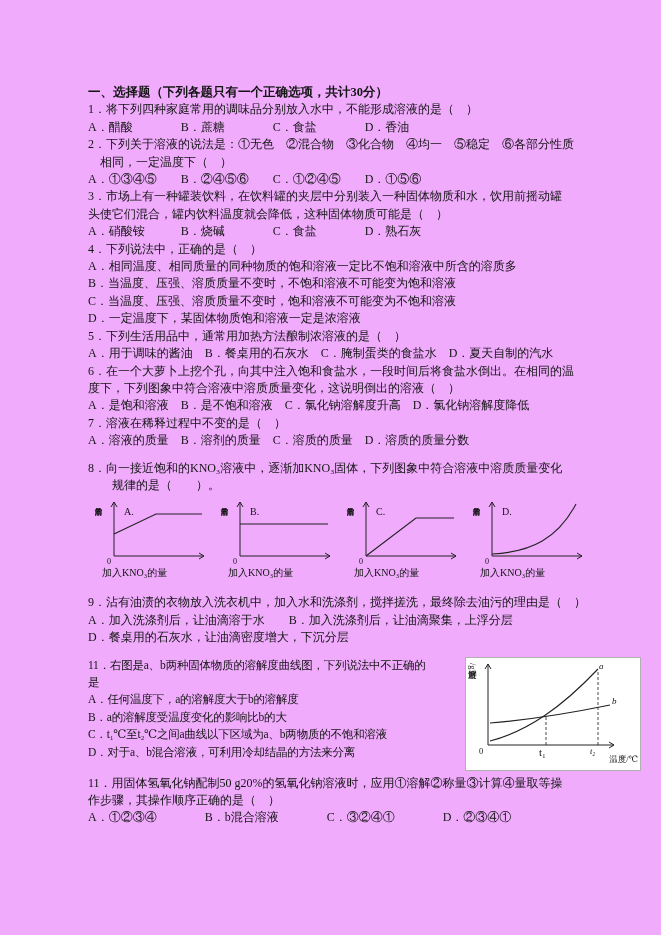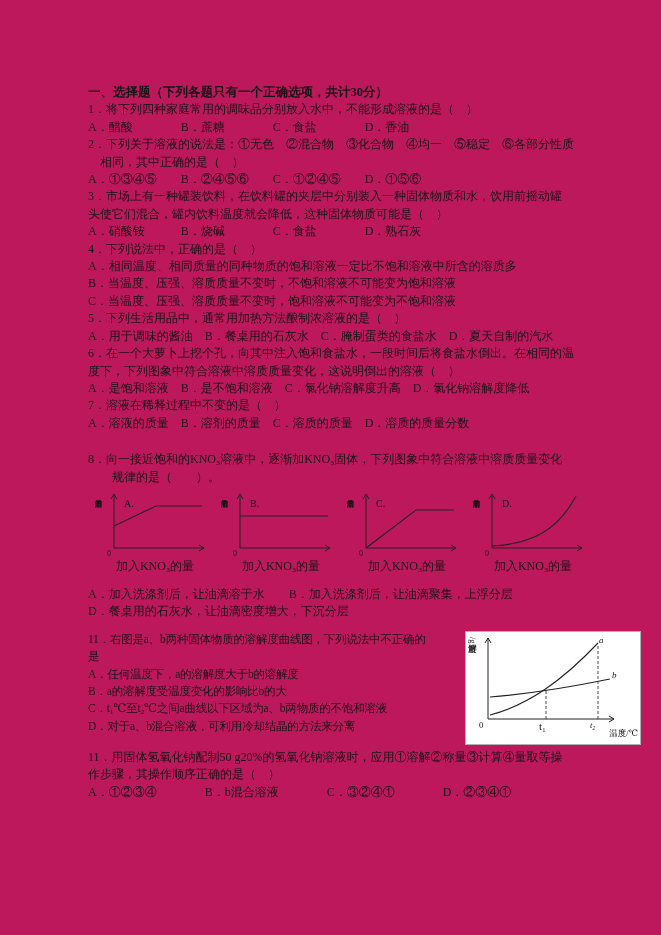--- a/index.html
+++ b/index.html
@@ -1,33 +1,33 @@
 <!DOCTYPE html>
 <html><head>
 <meta charset="utf-8">
 <style>
   html,body{margin:0;padding:0;background:#ffffff;}
   body{font-family:"Liberation Serif","DejaVu Serif",serif;color:#141414;}
   .page{position:relative;width:661px;height:935px;overflow:hidden;
-        padding:84px 20px 20px 88px;box-sizing:border-box;background:#be185d;}
+        padding:84px 20px 20px 88px;box-sizing:border-box;background:#f0abfc;}
   .line{font-size:12px;line-height:17.4px;white-space:nowrap;}
   .title{font-weight:bold;font-size:12.5px;}
-  .mt{margin-top:19px;}
+  .mt{margin-top:10px;}
 
   
   .figrow{display:flex;gap:10px;margin:4px 0 12px 6px;}
   .mini{position:relative;width:116px;height:84px;}
   .mini svg{position:absolute;left:12px;top:2px;}
   .ax{stroke:#222;stroke-width:1;fill:none;}
   .cv{stroke:#222;stroke-width:1.1;fill:none;}
   .dash{stroke:#333;stroke-width:0.9;fill:none;stroke-dasharray:3 2;}
   .ylab{position:absolute;left:0;top:4px;font-size:7.5px;line-height:8px;writing-mode:vertical-rl;}
   .plab{position:absolute;left:30px;top:8px;font-size:10px;}
   .orig{position:absolute;left:13px;top:59px;font-size:8px;}
-  .xlab{position:absolute;left:8px;top:68px;width:106px;text-align:center;font-size:12px;}
+  .xlab{position:absolute;left:8px;top:68px;width:106px;font-size:10px;}
 
   
   .q10{overflow:hidden;margin-top:10px;}
   .q10 .line{font-size:11.5px;letter-spacing:-0.2px;}
   .sol-chart{float:right;position:relative;width:174px;height:112px;
              border:1px solid #b0b0b0;margin:0 0 4px 10px;background:#fff;}
   .sylab{position:absolute;left:2px;top:5px;font-size:8.5px;line-height:9px;writing-mode:vertical-rl;}
   .sol-chart svg{position:absolute;left:14px;top:3px;}
   .s0{position:absolute;left:13px;top:88px;font-size:8.5px;}
   .st1{position:absolute;left:73px;top:88px;font-size:11px;}
@@ -40,31 +40,32 @@
 <body>
 
 <div class="page">
 
   <div class="line title">一、选择题（下列各题只有一个正确选项，共计30分）</div>
 
   <div class="line">1．将下列四种家庭常用的调味品分别放入水中，不能形成溶液的是（　）</div>
   <div class="line">A．醋酸　　　　B．蔗糖　　　　C．食盐　　　　D．香油</div>
 
   <div class="line">2．下列关于溶液的说法是：①无色　②混合物　③化合物　④均一　⑤稳定　⑥各部分性质</div>
-  <div class="line">　相同，其中正确的是（　）</div>
+  <div class="line">　相同，一定温度下（　）</div>
   <div class="line">A．①③④⑤　　B．②④⑤⑥　　C．①②④⑤　　D．①⑤⑥</div>
 
   <div class="line">3．市场上有一种罐装饮料，在饮料罐的夹层中分别装入一种固体物质和水，饮用前摇动罐</div>
   <div class="line">头使它们混合，罐内饮料温度就会降低，这种固体物质可能是（　）</div>
   <div class="line">A．硝酸铵　　　B．烧碱　　　　C．食盐　　　　D．熟石灰</div>
 
   <div class="line">4．下列说法中，正确的是（　）</div>
   <div class="line">A．相同温度、相同质量的同种物质的饱和溶液一定比不饱和溶液中所含的溶质多</div>
   <div class="line">B．当温度、压强、溶质质量不变时，不饱和溶液不可能变为饱和溶液</div>
   <div class="line">C．当温度、压强、溶质质量不变时，饱和溶液不可能变为不饱和溶液</div>
+  <div class="line">D．一定温度下，某固体物质饱和溶液一定是浓溶液</div>
 
   <div class="line">5．下列生活用品中，通常用加热方法酿制浓溶液的是（　）</div>
   <div class="line">A．用于调味的酱油　B．餐桌用的石灰水　C．腌制蛋类的食盐水　D．夏天自制的汽水</div>
 
   <div class="line">6．在一个大萝卜上挖个孔，向其中注入饱和食盐水，一段时间后将食盐水倒出。在相同的温</div>
   <div class="line">度下，下列图象中符合溶液中溶质质量变化，这说明倒出的溶液（　）</div>
   <div class="line">A．是饱和溶液　B．是不饱和溶液　C．氯化钠溶解度升高　D．氯化钠溶解度降低</div>
 
   <div class="line">7．溶液在稀释过程中不变的是（　）</div>
   <div class="line">A．溶液的质量　B．溶剂的质量　C．溶质的质量　D．溶质的质量分数</div>
@@ -121,20 +122,21 @@
         <path class="ax" d="M93,53 L98,56 L93,59"></path>
         <path class="cv" d="M8,54 C48,52 74,38 92,4"></path>
       </svg>
       <div class="plab">D.</div>
       <div class="orig">0</div>
       <div class="xlab">加入KNO₃的量</div>
     </div>
 
   </div>
 
+  <div class="line">9．沾有油渍的衣物放入洗衣机中，加入水和洗涤剂，搅拌搓洗，最终除去油污的理由是（　）</div>
   <div class="line">A．加入洗涤剂后，让油滴溶于水　　B．加入洗涤剂后，让油滴聚集，上浮分层</div>
   <div class="line">D．餐桌用的石灰水，让油滴密度增大，下沉分层</div>
 
   <div class="q10">
     <div class="sol-chart">
       <div class="sylab">溶解度/g</div>
       <svg width="140" height="92" viewBox="0 0 140 92">
         <path class="ax" d="M8,3 L8,84 L134,84"></path>
         <path class="ax" d="M5,8 L8,3 L11,8"></path>
         <path class="ax" d="M129,81 L134,84 L129,87"></path>

